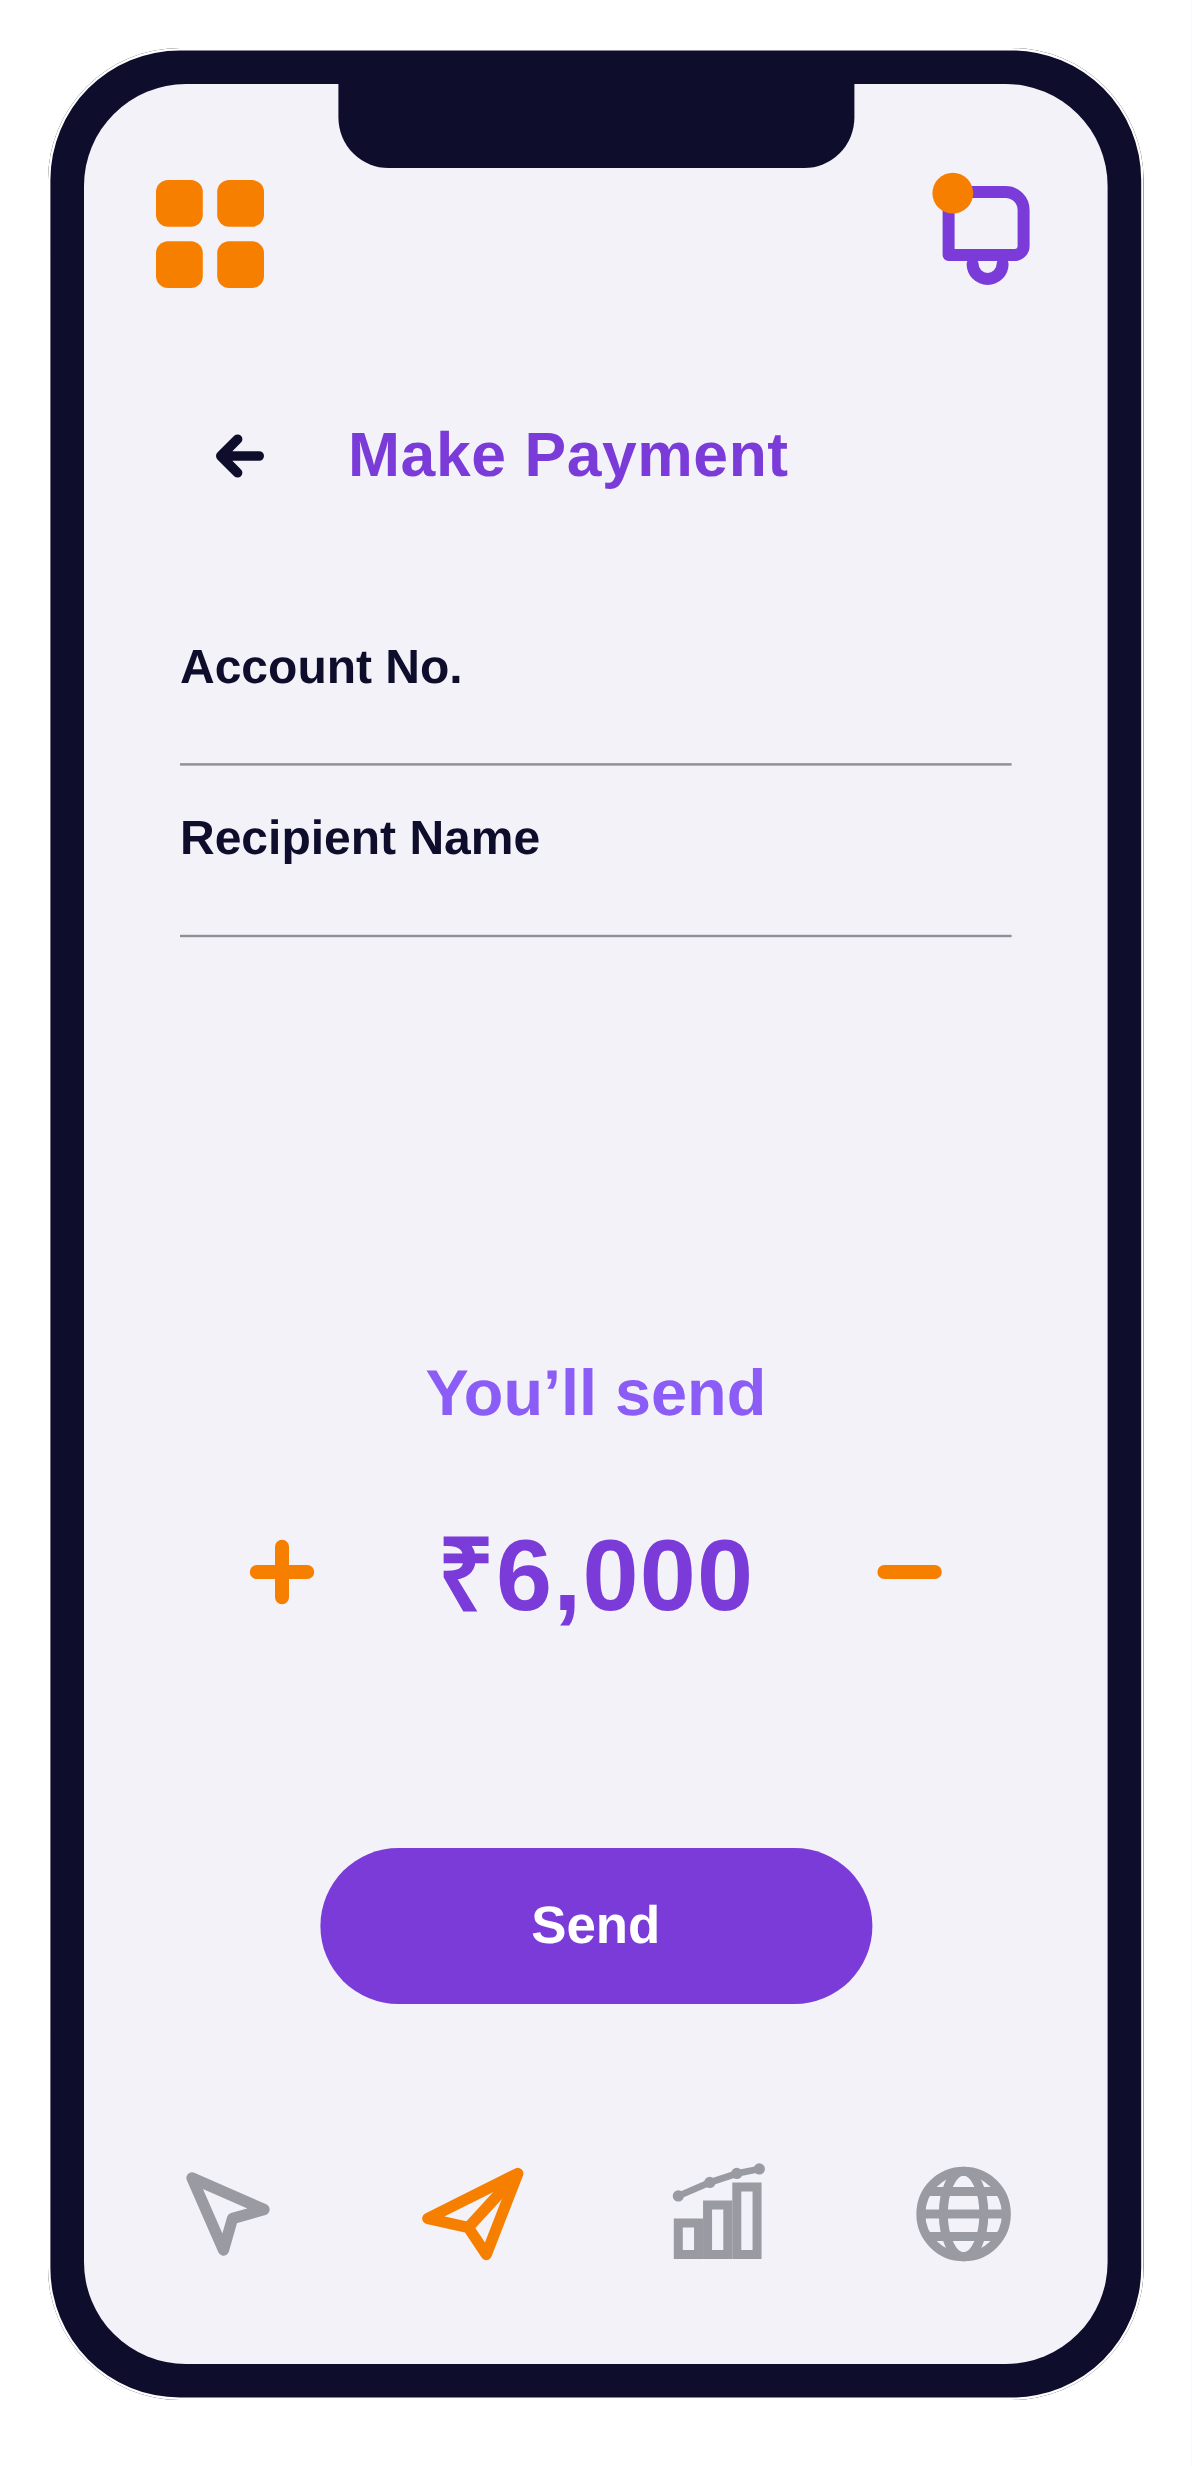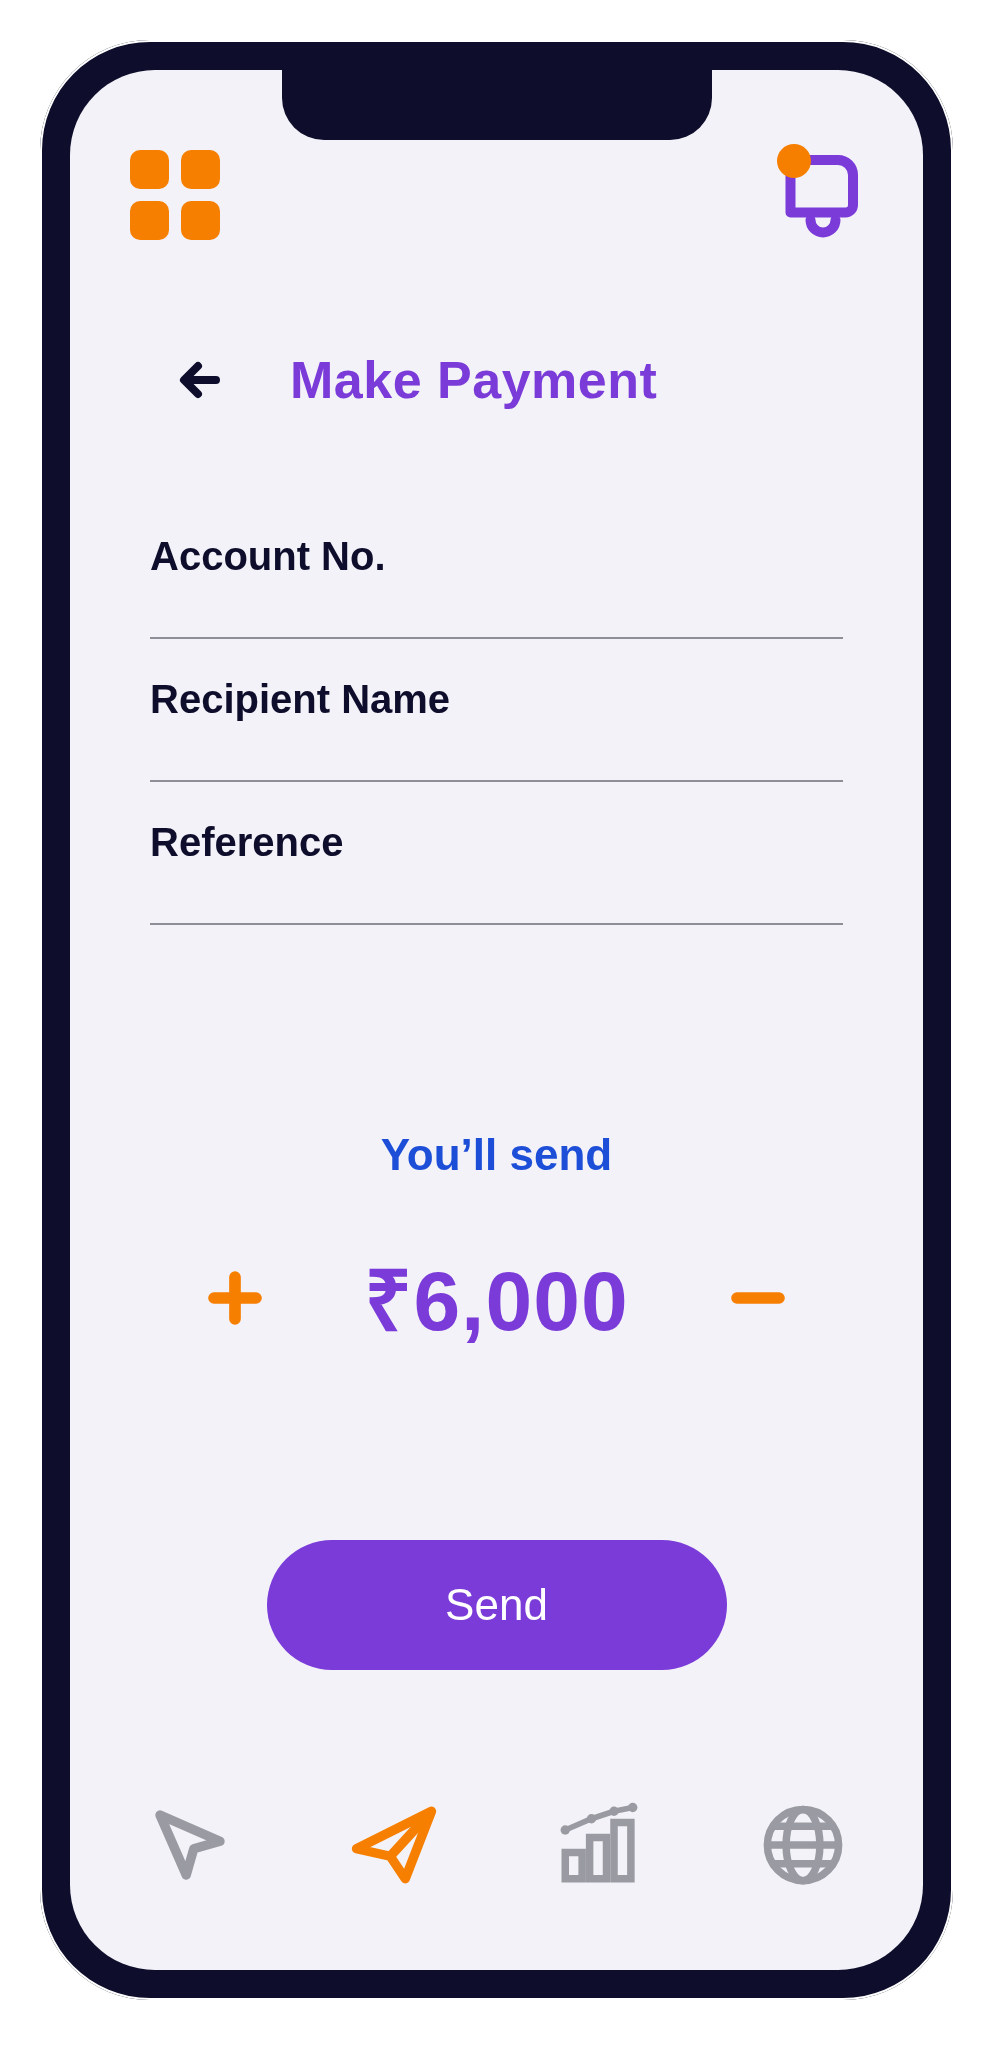--- a/index.html
+++ b/index.html
@@ -136,22 +136,22 @@
   }
 
   
   .amount-section {
     position: absolute;
     top: 1060px;
     left: 60px; right: 60px;
     text-align: center;
   }
   .youll-send {
-    color: #1d4ed8;
-    font-size: 44px;
+    color: #8b5cf6;
+    font-size: 54px;
     font-weight: 800;
   }
   .amount-row {
     margin-top: 60px;
     display: flex;
     align-items: center;
     justify-content: space-between;
     padding: 0 70px;
     gap: 33px;
   }
@@ -175,21 +175,21 @@
     top: 1470px;
     left: 50%;
     transform: translateX(-50%);
     width: 460px;
     height: 130px;
     background: #7b3bd9;
     border-radius: 65px;
     border: none;
     color: #ffffff;
     font-size: 44px;
-    font-weight: 400;
+    font-weight: 700;
     cursor: pointer;
     text-align: center;
   }
 
   
   .bottom-nav {
     position: absolute;
     bottom: 70px;
     left: 70px; right: 70px;
     height: 110px;
@@ -239,24 +239,20 @@
         <div class="title-text">Make Payment</div>
       </div>
 
       <div class="fields">
         <div class="field">
           <span class="field-label">Account No.</span>
           <input class="field-input" type="text" value="" style="">
         </div>
         <div class="field">
           <span class="field-label">Recipient Name</span>
-          <input class="field-input" type="text" value="" style="">
-        </div>
-        <div class="field">
-          <span class="field-label">Reference</span>
           <input class="field-input" type="text" value="" style="">
         </div>
       </div>
 
       <div class="amount-section">
         <div class="youll-send">You’ll send</div>
         <div class="amount-row">
           <div class="step-btn">
             <svg viewBox="0 0 24 24">
               <path d="M12 3 V21 M3 12 H21" stroke="#f77f00" stroke-width="5" stroke-linecap="round"></path>

